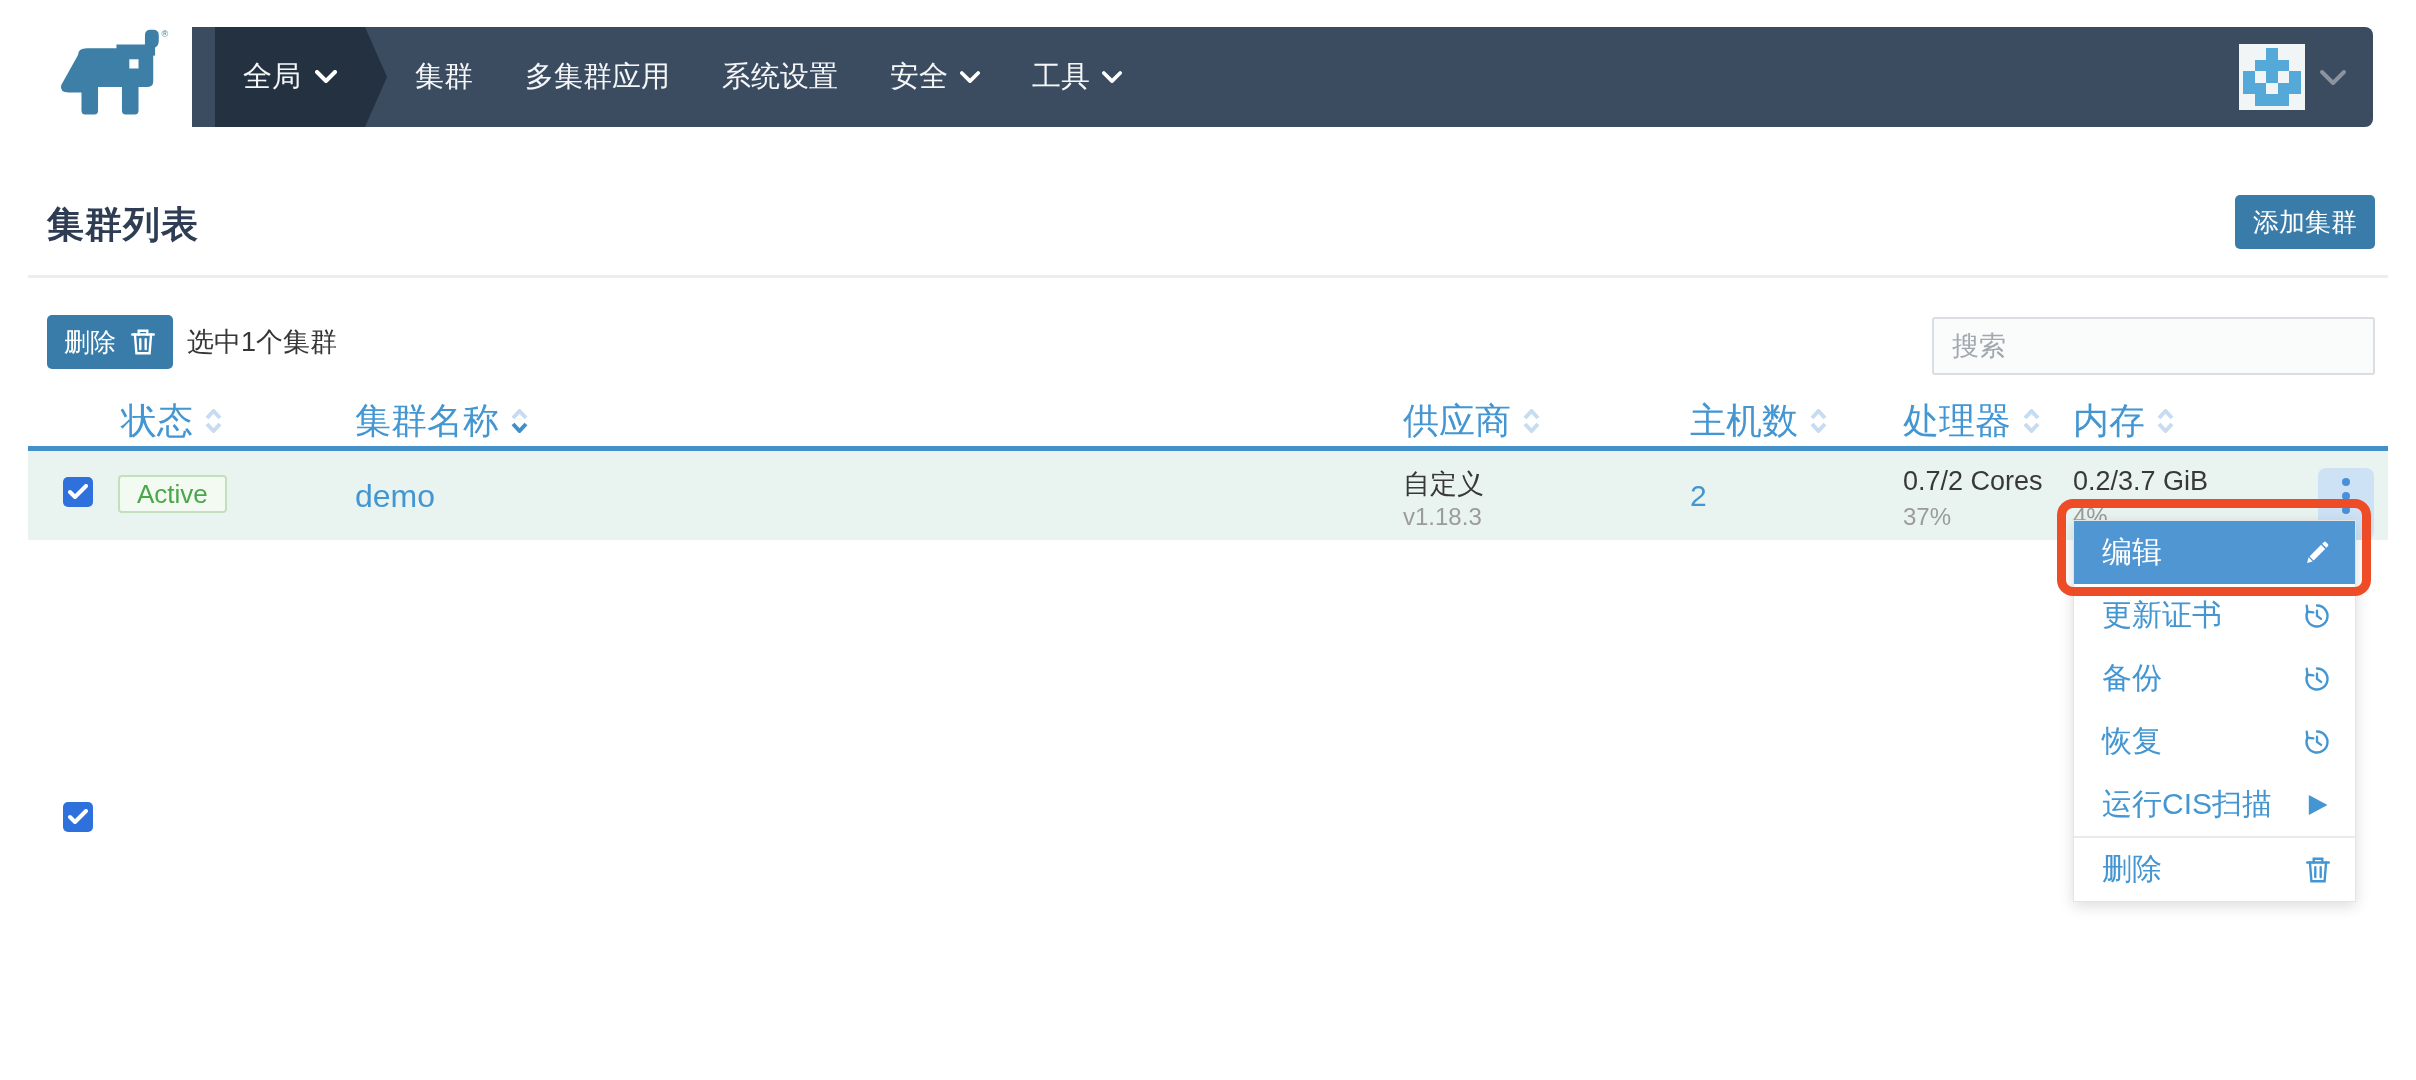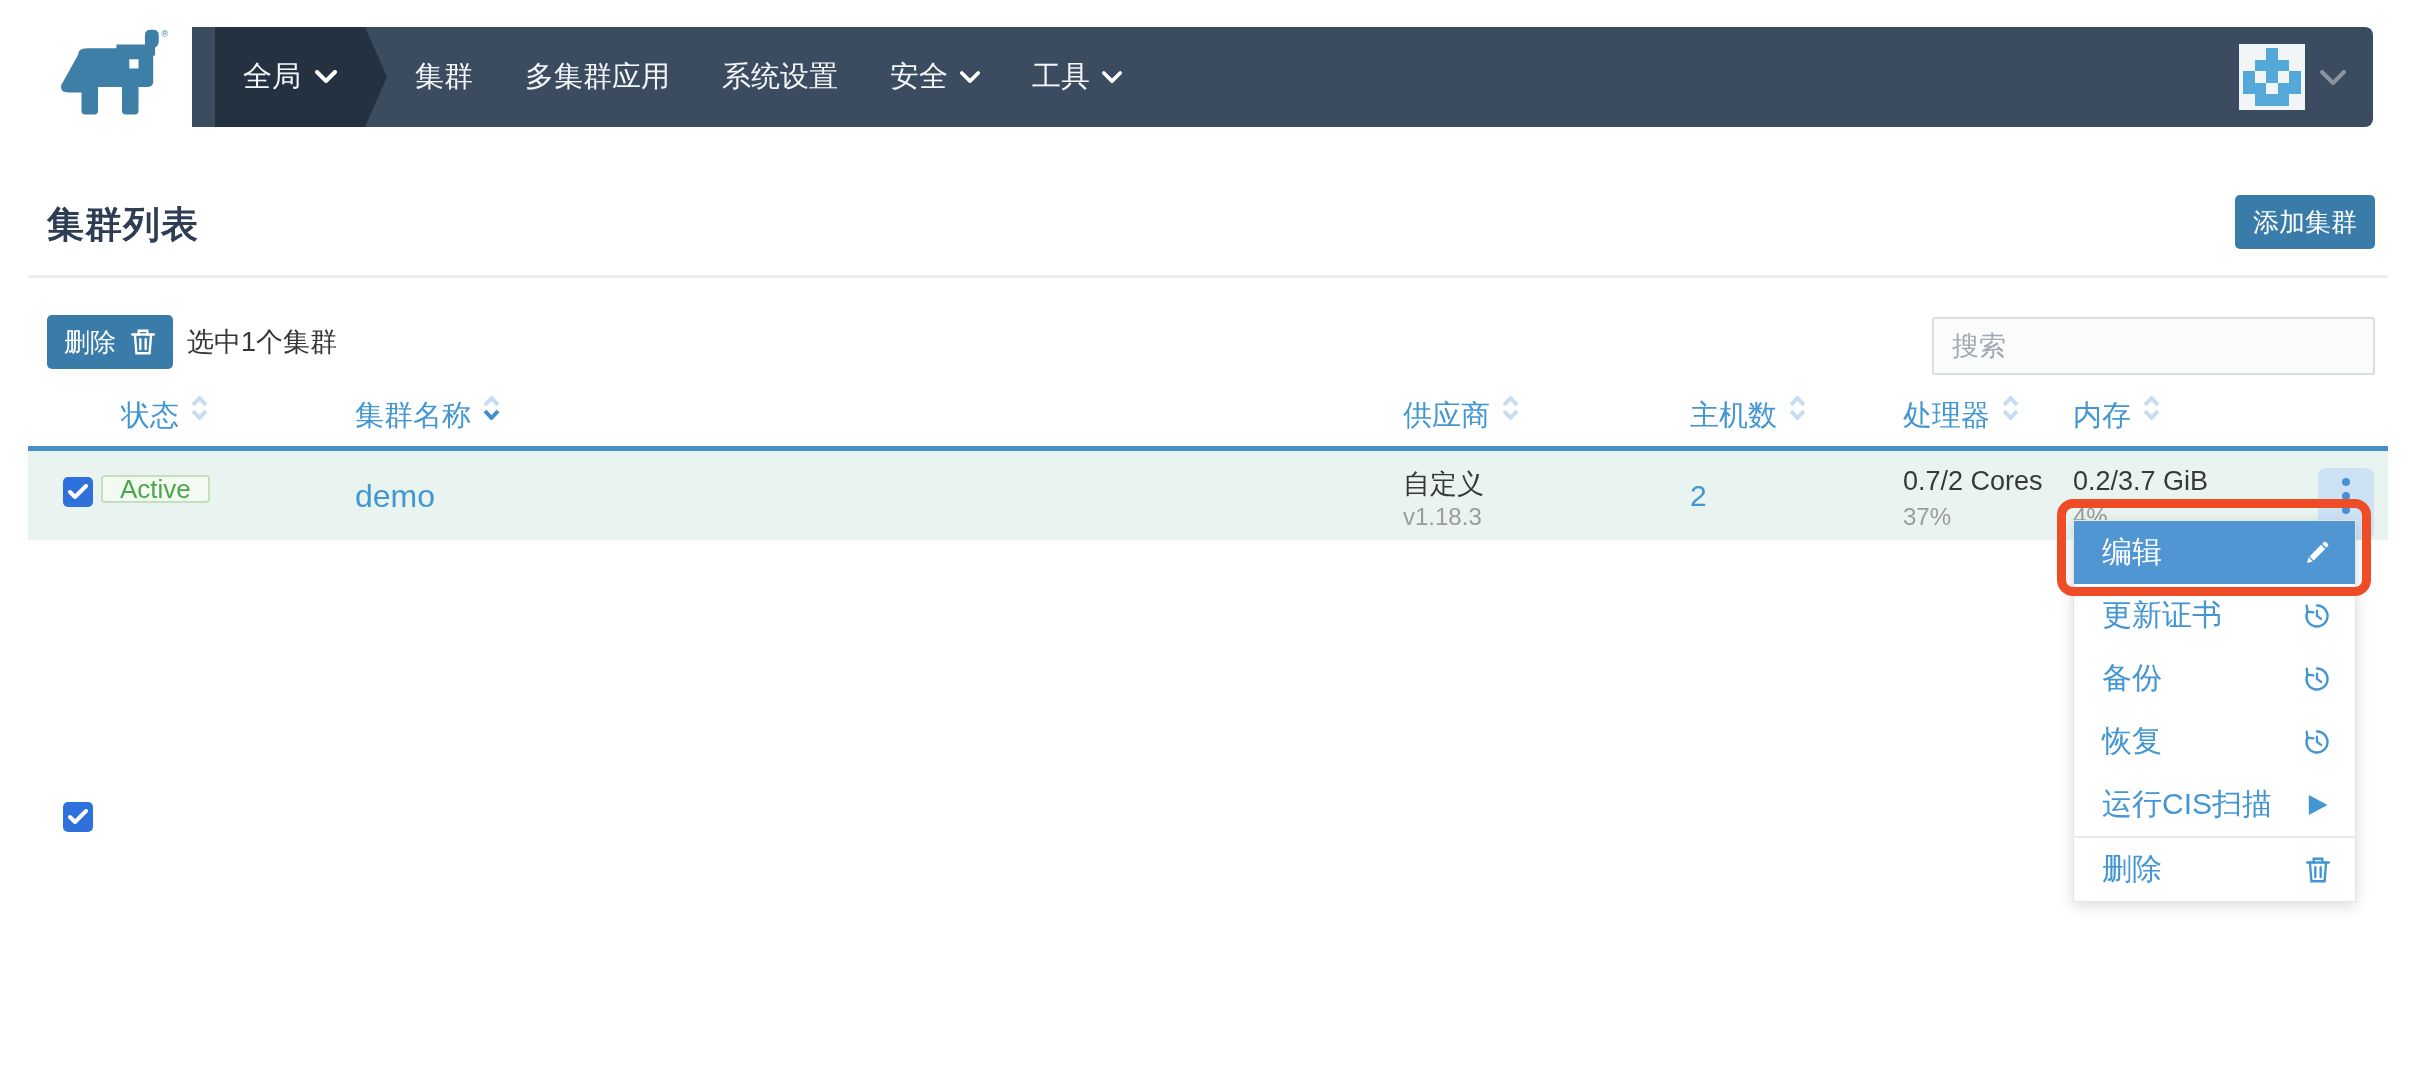--- a/index.html
+++ b/index.html
@@ -36,30 +36,30 @@
   .delete-btn { position:absolute; left:47px; top:315px; width:126px; height:54px; }
   .selection-text { position:absolute; left:187px; top:315px; height:54px; display:flex; align-items:center;
                     font-size:27px; color:#363636; }
   .search-input { position:absolute; left:1932px; top:317px; width:443px; height:58px;
                   border:2px solid #dadde1; border-radius:3px; background:#fafbfb; outline:none;
                   font-size:27px; color:#333; padding:0 18px; font-family:inherit; }
   .search-input::placeholder { color:#a0a8b0; }
 
   
   .thead { position:absolute; left:0; top:396px; width:2416px; height:50px; }
-  .th { position:absolute; display:flex; align-items:flex-start; gap:12px; font-size:29px; color:#4396d2;
+  .th { position:absolute; display:flex; align-items:center; gap:12px; font-size:36px; color:#4396d2;
         height:50px; cursor:pointer; }
   .carets { display:flex; flex-direction:column; gap:2px; }
   .underline { position:absolute; left:28px; right:28px; top:446px; height:5px; background:#4590c9; }
   .row { position:absolute; left:28px; right:28px; top:451px; height:89px; background:#e9f4f1; }
   .checkbox { position:absolute; width:30px; height:30px; background:#2e71dd; border-radius:5px;
               display:flex; align-items:center; justify-content:center; cursor:pointer; }
   .hdr-check { left:63px; top:406px; }
   .row-check { left:63px; top:477px; }
-  .badge { position:absolute; left:101px; top:475px; height:28px; padding:0 17px; border:2px solid #c2e0bd;
+  .badge { position:absolute; left:118px; top:475px; height:38px; padding:0 17px; border:2px solid #c2e0bd;
            border-radius:4px; background:#f3faf1; color:#4ca64c; font-size:26px; display:flex; align-items:center; }
   .link { color:#4396d2; cursor:pointer; }
   .cell-name { position:absolute; left:355px; top:478px; font-size:32px; }
   .cell-main { position:absolute; font-size:27px; color:#383838; top:466px; }
   .cell-sub  { position:absolute; font-size:24px; color:#9b9b9b; top:503px; }
   .cell-hosts { position:absolute; left:1690px; top:479px; font-size:30px; }
 
   .kebab-btn { position:absolute; left:2318px; top:468px; width:56px; height:72px; background:#cde3f5;
                border-radius:8px; display:flex; flex-direction:column; align-items:center; padding-top:10px;
                gap:6px; cursor:pointer; }

